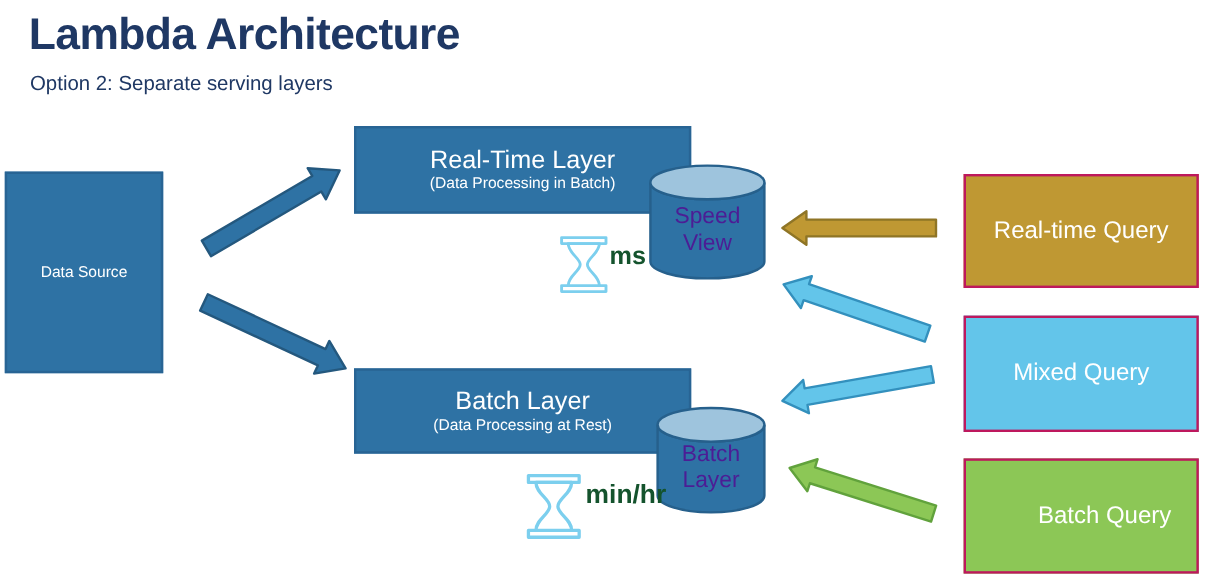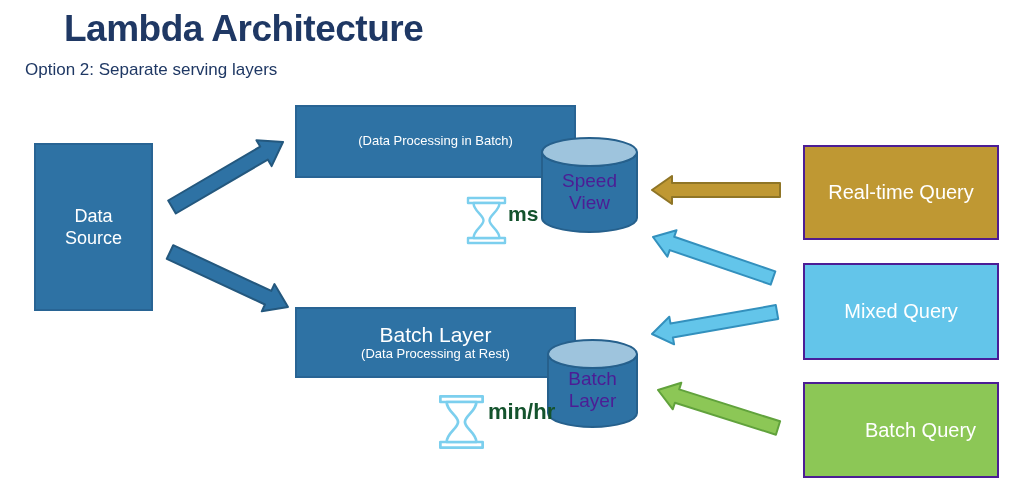--- a/index.html
+++ b/index.html
@@ -3,34 +3,34 @@
 <meta charset="utf-8">
 <style>
   html,body { margin:0; padding:0; background:#fff; }
   #canvas {
     position:relative; width:1024px; height:490px;
     background:#ffffff; overflow:hidden;
     font-family:"Liberation Sans", sans-serif;
   }
   .abs { position:absolute; }
   
-  .title { left:24px; top:8px; font-size:37px; font-weight:800; color:#1f3864; letter-spacing:-0.5px; z-index:3;margin-left:40px; }
+  .title { left:24px; top:8px; font-size:37px; font-weight:800; color:#1f3864; letter-spacing:-0.5px; z-index:3; }
   .subtitle { left:25px; top:60px; font-size:17px; font-weight:400; color:#1f3864; z-index:3; }
   
   .node { box-sizing:border-box; display:flex; flex-direction:column; align-items:center; justify-content:center;
           color:#ffffff; text-align:center; z-index:1; }
   .blue-node { background:#2e72a4; border:2px solid #286494; }
-  .node-datasource { left:34px; top:143px; width:119px; height:168px; font-size:18px; line-height:1.25; }
+  .node-datasource { left:4px; top:143px; width:132px; height:168px; font-size:13px; line-height:1.25; }
   .node-datasource .wrap { width:100px; }
   .layer { left:295px; width:281px; }
   .layer-rt { top:105px; height:73px; }
   .layer-batch { top:307px; height:71px; }
   .layer-title { font-size:21px; line-height:1.1; }
   .layer-sub { font-size:13px; line-height:1.3; }
-  .query { width:196px; height:95px; left:803px; border:2px solid #4c1d95; font-size:20px; }
+  .query { width:196px; height:95px; left:803px; border:2px solid #be185d; font-size:20px; }
   .q-realtime { top:145px; background:#bf9833; }
   .q-mixed { top:263px; height:97px; background:#63c5ea; }
   .q-batch { top:382px; height:96px; background:#8cc756;padding-left:39px; }
   
   #overlay { left:0; top:0; z-index:2; pointer-events:none; }
   
   .cyl-label { color:#4c1d95; font-size:19px; line-height:22px; text-align:center; z-index:3; }
   .cyl-label .wrap { width:70px; margin:0 auto; }
   .lbl-speed { left:542px; top:170px; width:95px; }
   .lbl-batch { left:548px; top:368px; width:89px; }
@@ -48,20 +48,21 @@
 <div id="canvas">
 
   <div class="abs title">Lambda Architecture</div>
   <div class="abs subtitle">Option 2: Separate serving layers</div>
 
   <div class="abs node blue-node node-datasource">
     <div class="wrap">Data Source</div>
   </div>
 
   <div class="abs node blue-node layer layer-rt">
+    <div class="layer-title">Real-Time Layer</div>
     <div class="layer-sub">(Data Processing in Batch)</div>
   </div>
 
   <div class="abs node blue-node layer layer-batch">
     <div class="layer-title">Batch Layer</div>
     <div class="layer-sub">(Data Processing at Rest)</div>
   </div>
 
   <div class="abs node query q-realtime">
     <div>Real-time Query</div>

